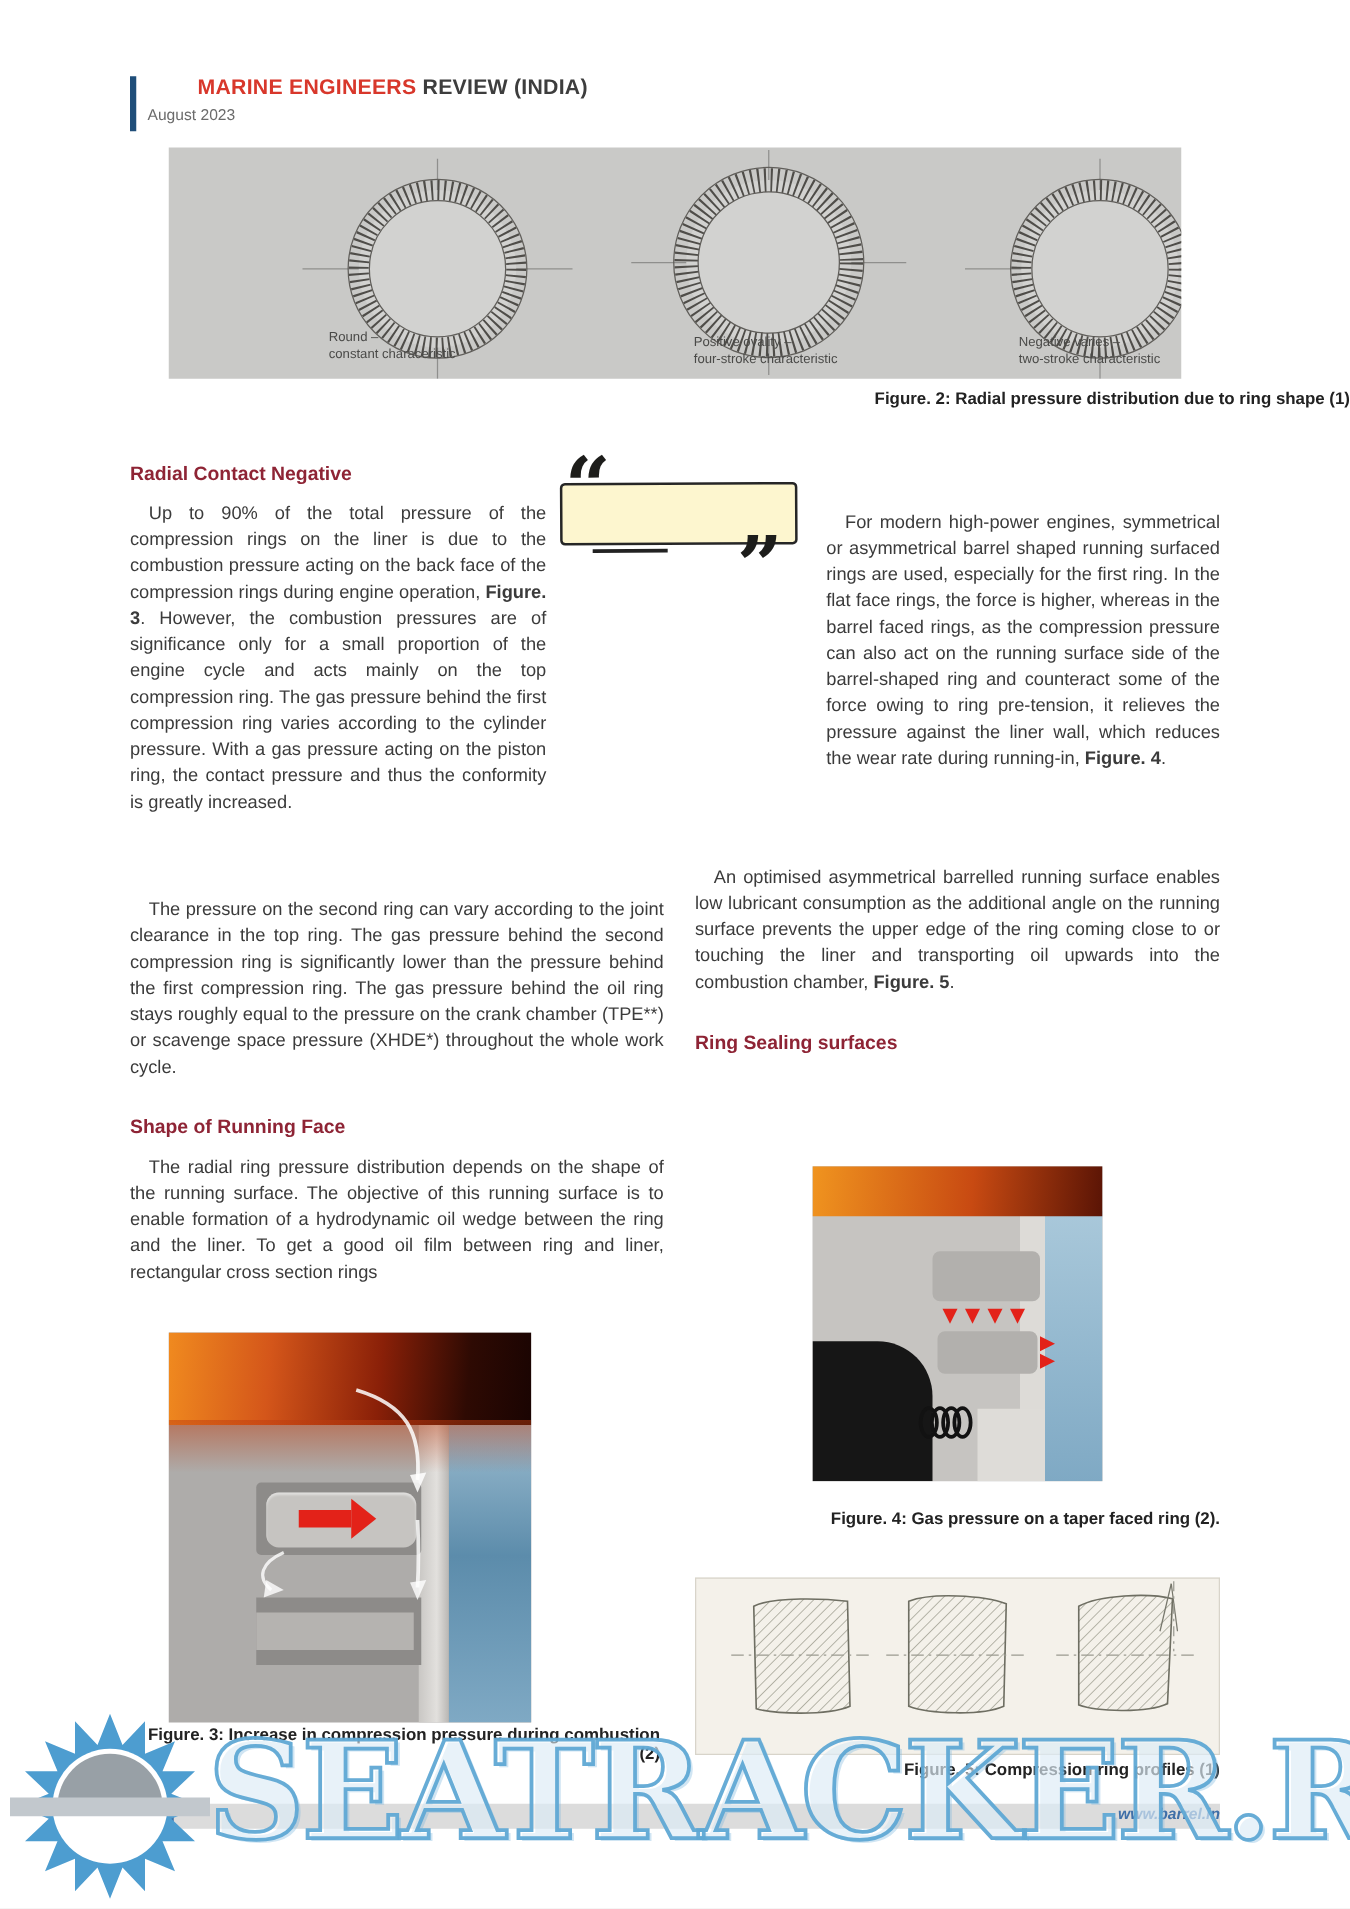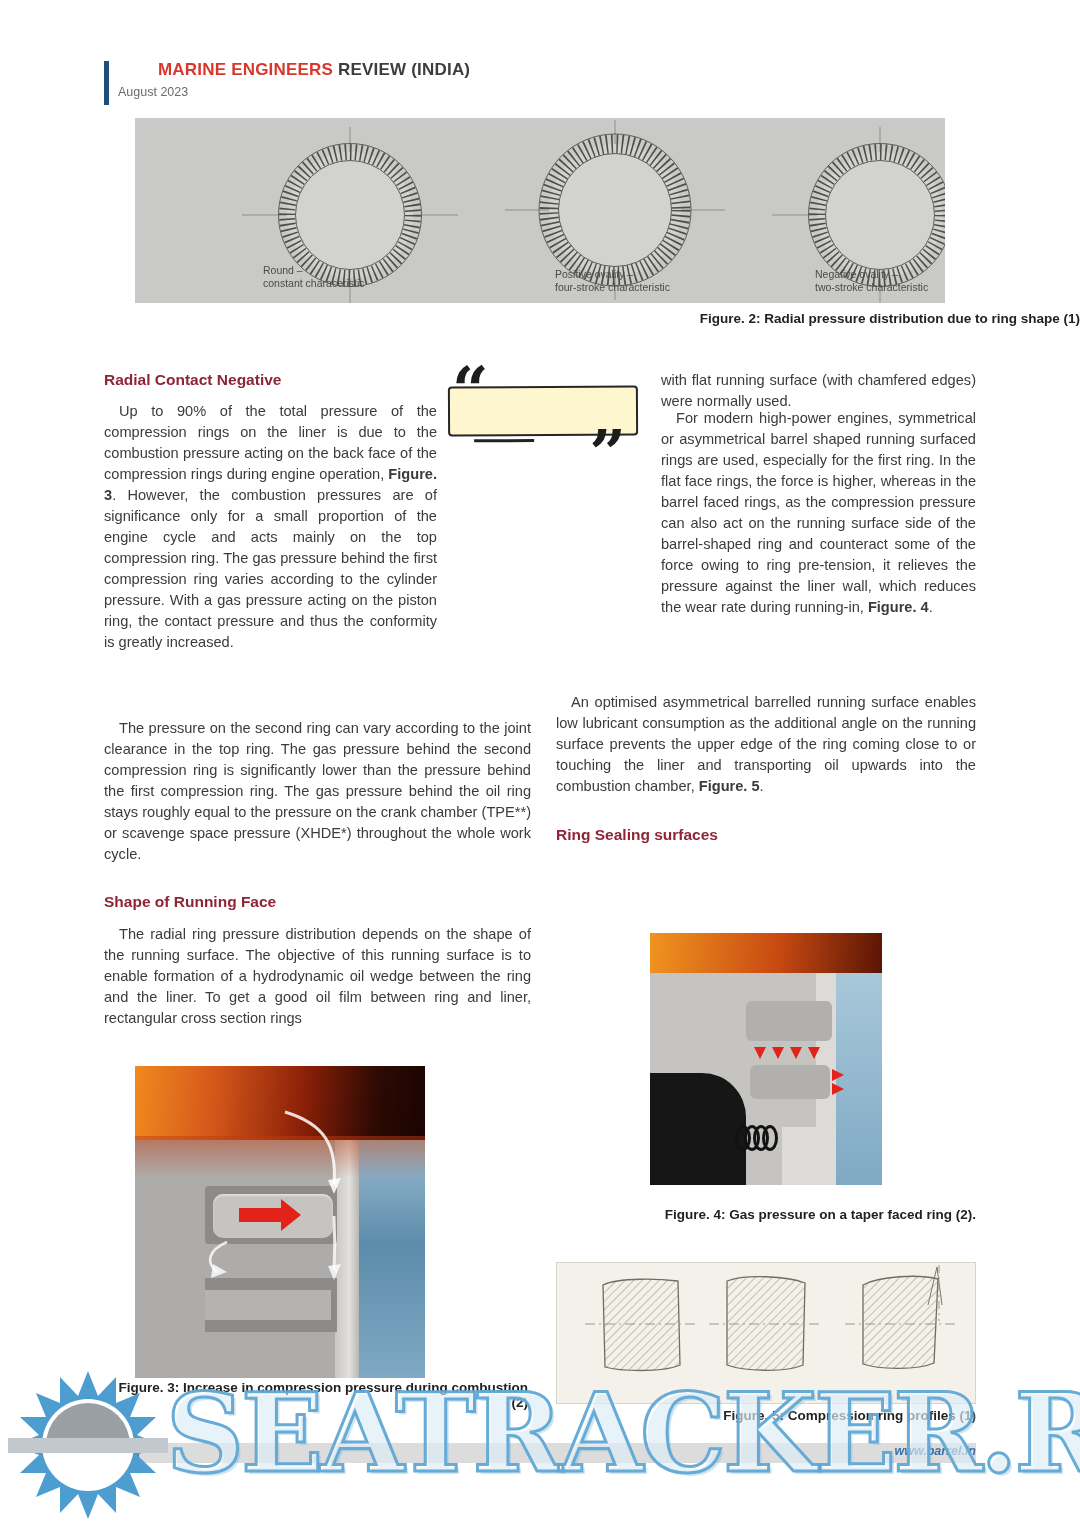--- a/index.html
+++ b/index.html
@@ -158,40 +158,39 @@
     </svg>
     <div class="fig2-label l0">
       <div>Round –</div>
       <div>constant characeristic</div>
     </div>
     <div class="fig2-label l1">
       <div>Positive ovality –</div>
       <div>four-stroke characteristic</div>
     </div>
     <div class="fig2-label l2">
-      <div>Negative ovality –</div>
+      <div>Negative varies –</div>
       <div>two-stroke characteristic</div>
     </div>
   </div>
   <div class="caption cap2">Figure. 2:  Radial pressure distribution due to ring shape (1)</div>
 
   <div class="sec-head lc-h1">Radial Contact Negative</div>
   <p class="body-txt indent lc-p1"><span>Up to 90% of the total pressure of the compression rings on the liner is due to the combustion pressure acting on the back face of the compression rings during engine operation, </span><span class="bold">Figure. 3</span><span>. However, the combustion pressures are of significance only for a small proportion of the engine cycle and acts mainly on the top compression ring. The gas pressure behind the first compression ring varies according to the cylinder pressure. With a gas pressure acting on the piston ring, the contact pressure and thus the conformity is greatly increased.</span></p>
 
   <div class="pullquote">
     <span class="pq-open">“</span>
     <div class="pq-line"></div>
     <span class="pq-close">”</span>
   </div>
 
   <p class="body-txt indent lc-p2">The pressure on the second ring can vary according to the joint clearance in the top ring. The gas pressure behind the second compression ring is significantly lower than the pressure behind the first compression ring. The gas pressure behind the oil ring stays roughly equal to the pressure on the crank chamber (TPE**) or scavenge space pressure (XHDE*) throughout the whole work cycle.</p>
   <div class="sec-head lc-h2">Shape of Running Face</div>
   <p class="body-txt indent lc-p3">The radial ring pressure distribution depends on the shape of the running surface. The objective of this running surface is to enable formation of a hydrodynamic oil wedge between the ring and the liner. To get a good oil film between ring and liner, rectangular cross section rings</p>
 
-  <p class="body-txt rc-p0">with flat running surface (with chamfered edges) were normally used.</p>
   <p class="body-txt indent rc-p1"><span>For modern high-power engines, symmetrical or asymmetrical barrel shaped running surfaced rings are used, especially for the first ring. In the flat face rings, the force is higher, whereas in the barrel faced rings, as the compression pressure can also act on the running surface side of the barrel-shaped ring and counteract some of the force owing to ring pre-tension, it relieves the pressure against the liner wall, which reduces the wear rate during running-in, </span><span class="bold">Figure. 4</span><span>.</span></p>
   <p class="body-txt indent rc-p2"><span>An optimised asymmetrical barrelled running surface enables low lubricant consumption as the additional angle on the running surface prevents the upper edge of the ring coming close to or touching the liner and transporting oil upwards into the combustion chamber, </span><span class="bold">Figure. 5</span><span>.</span></p>
   <div class="sec-head rc-h1">Ring Sealing surfaces</div>
 
   <div class="fig4">
     <div class="f4-blue"></div>
     <div class="f4-liner"></div>
     <div class="f4-flame"></div>
     <div class="f4-dark"></div>
     <div class="f4-ring1"></div>

